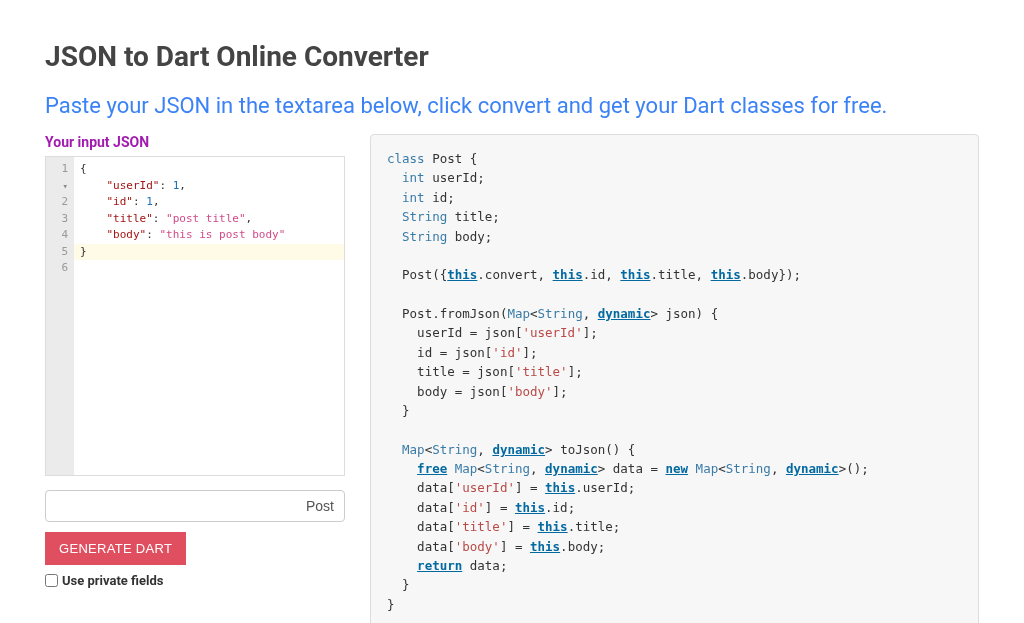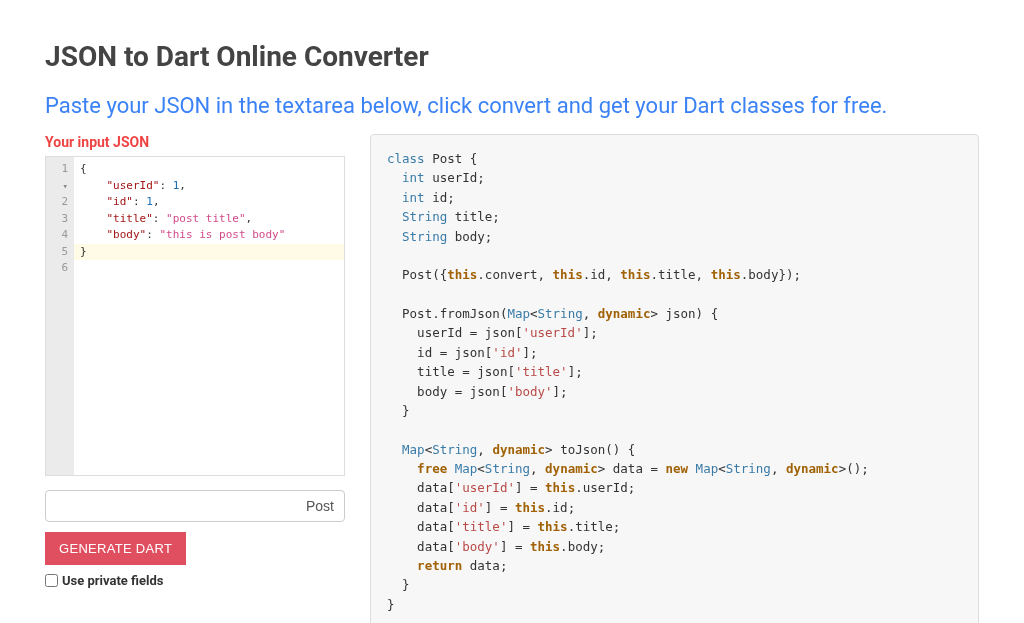--- a/index.html
+++ b/index.html
@@ -25,21 +25,21 @@
   .columns {
     display: flex;
     gap: 25px;
     align-items: flex-start;
   }
   .left-col { width: 300px; flex-shrink: 0; }
   .right-col { flex: 1; }
   .input-label {
     font-size: 14px;
     font-weight: 700;
-    color: #ef4444;
+    color: #a21caf;
     margin-bottom: 6px;
   }
   .editor {
     border: 1px solid #ddd;
     height: 320px;
     display: flex;
     font-family: "Consolas", "Monaco", monospace;
     font-size: 11px;
     background: #fff;
     line-height: 1.5;
@@ -107,21 +107,21 @@
     padding: 14px 16px;
     font-family: "Consolas","Monaco",monospace;
     font-size: 12.5px;
     line-height: 1.55;
     white-space: pre;
     color: #333;
     min-height: 400px;
     overflow-x: auto;
   }
   .kw { color: #3a7ca8; }
-  .kw2 { color: #a16207; font-weight:700; }
+  .kw2 { color: #0369a1; font-weight:700;text-decoration:underline; }
   .str2 { color: #b94a48; }
 </style>
 </head>
 <body>
 
 <h1>JSON to Dart Online Converter</h1>
 <p class="subtitle">Paste your JSON in the textarea below, click convert and get your Dart classes for free.</p>
 
 <div class="columns">
   <div class="left-col">

